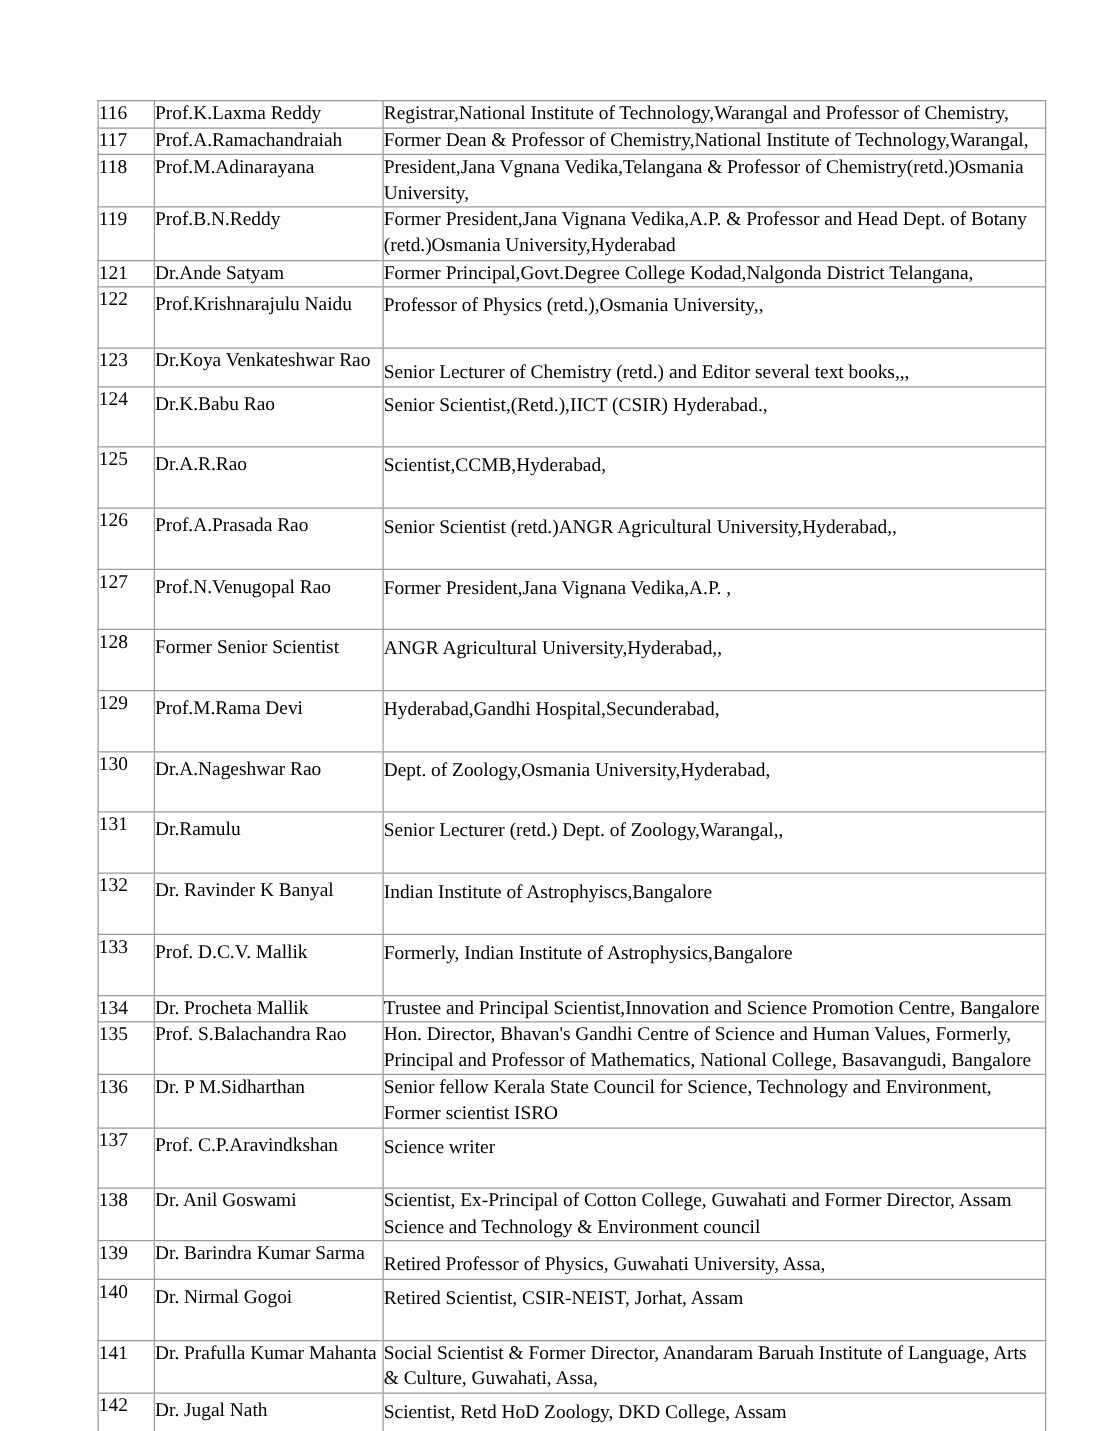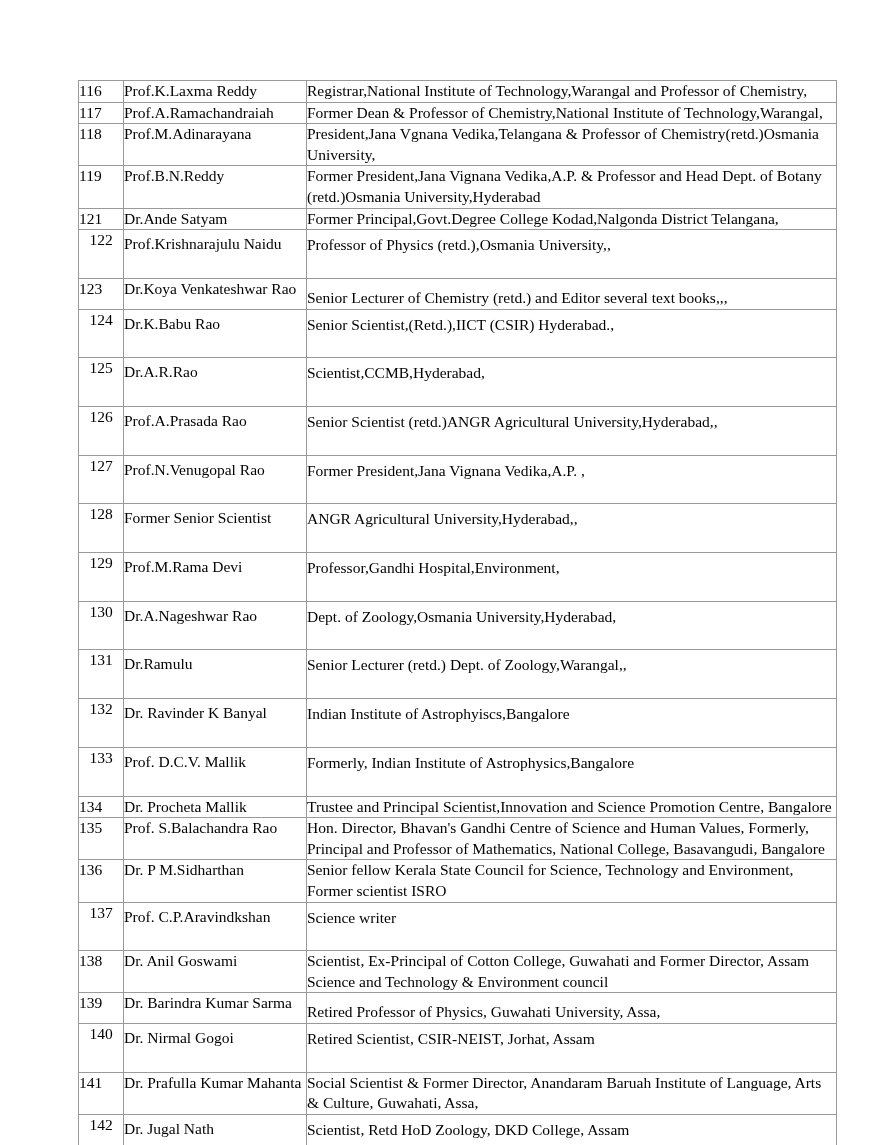--- a/index.html
+++ b/index.html
@@ -61,21 +61,21 @@
     line-height: 1.335;
     padding: 2px 5px 2px 5px;
     margin-top: 16px;
   }
   .row-tall .cell-name,
   .row-tall .cell-desig { line-height: 1.33; }
 
   
   tr.r-single .cell-desig { padding-top: 5px; padding-bottom: 22px; }
   tr.r-single .cell-name  { padding-top: 4px; padding-bottom: 16px; margin-left: 36px; }
-  tr.r-single .cell-sno   { padding-bottom: 0; text-align: center; }
+  tr.r-single .cell-sno   { padding-bottom: 0; }
 
   tr.r-name2 .cell-desig { padding-top: 9px; }
 </style>
 </head>
 <body>
 
 <div class="page">
   <div class="table-wrap">
     <table class="signatory-table">
       <colgroup>
@@ -140,21 +140,21 @@
             <td class="cell-desig">Former President,Jana Vignana Vedika,A.P. ,</td>
           </tr>
           <tr class="r-single">
             <td class="cell-sno">128</td>
             <td class="cell-name">Former Senior Scientist</td>
             <td class="cell-desig">ANGR Agricultural University,Hyderabad,,</td>
           </tr>
           <tr class="r-single">
             <td class="cell-sno">129</td>
             <td class="cell-name">Prof.M.Rama Devi</td>
-            <td class="cell-desig">Professor,Gandhi Hospital,Environment,</td>
+            <td class="cell-desig">Hyderabad,Gandhi Hospital,Secunderabad,</td>
           </tr>
           <tr class="r-single">
             <td class="cell-sno">130</td>
             <td class="cell-name">Dr.A.Nageshwar Rao</td>
             <td class="cell-desig">Dept. of Zoology,Osmania University,Hyderabad,</td>
           </tr>
           <tr class="r-single">
             <td class="cell-sno">131</td>
             <td class="cell-name">Dr.Ramulu</td>
             <td class="cell-desig">Senior Lecturer (retd.) Dept. of Zoology,Warangal,,</td>

